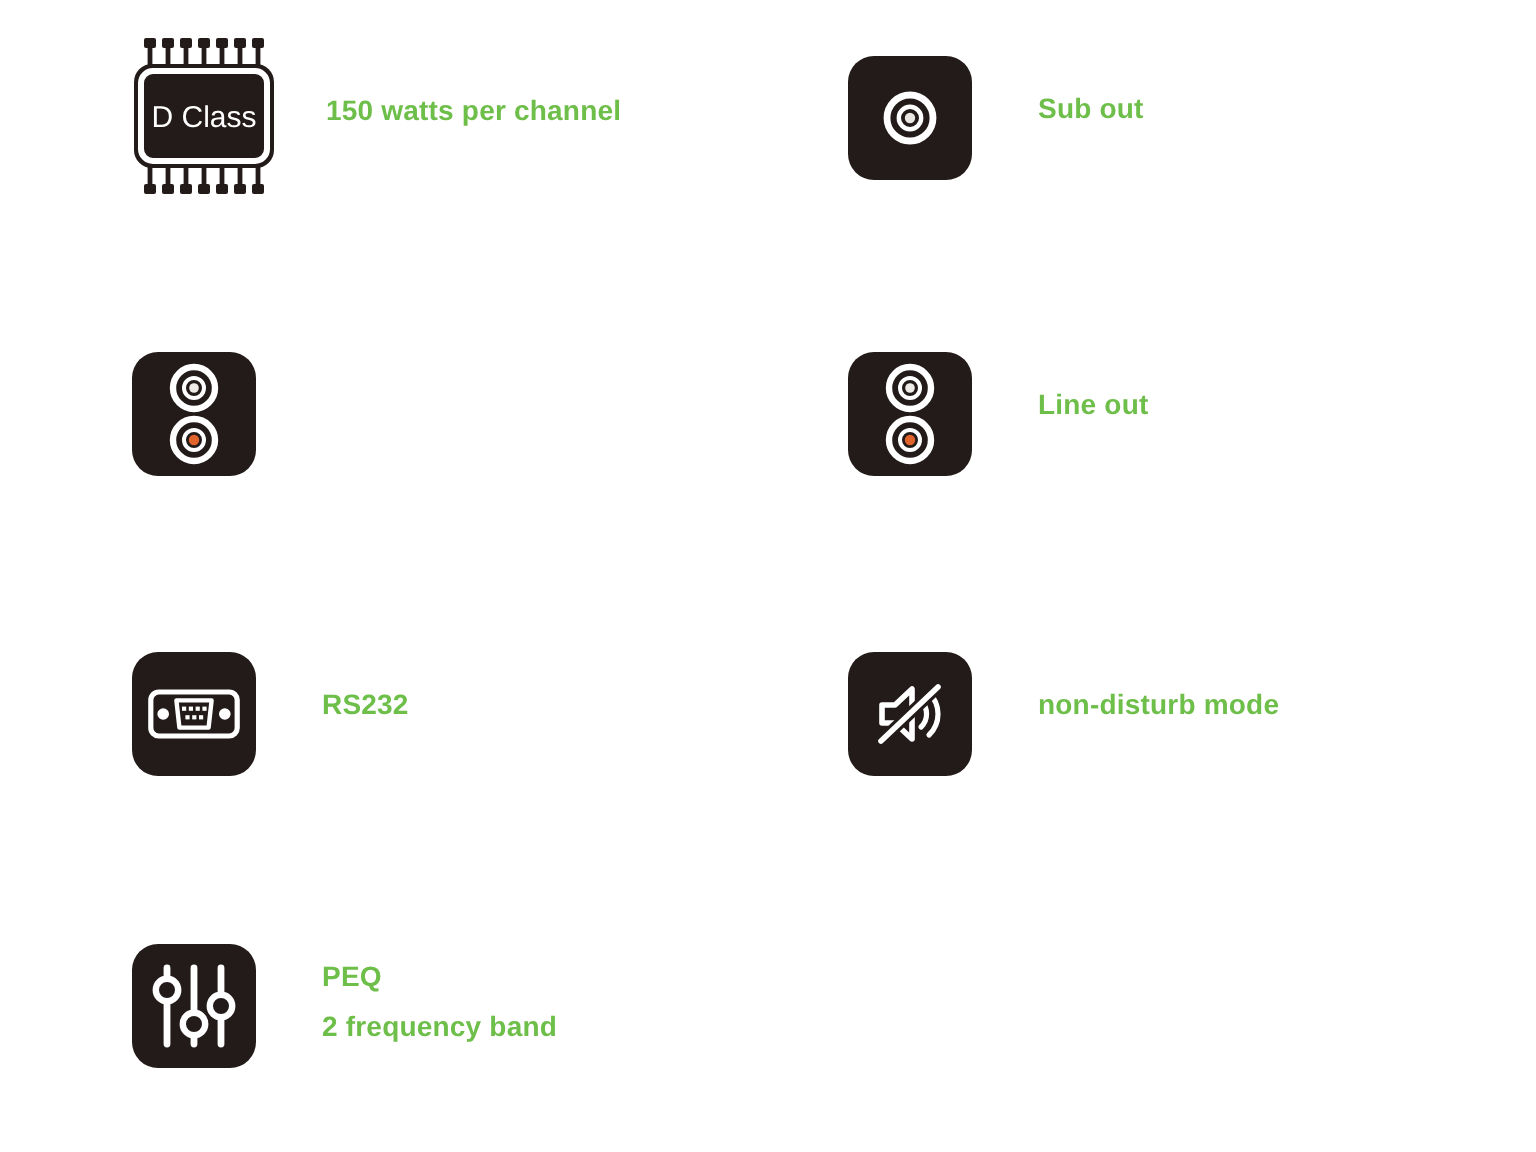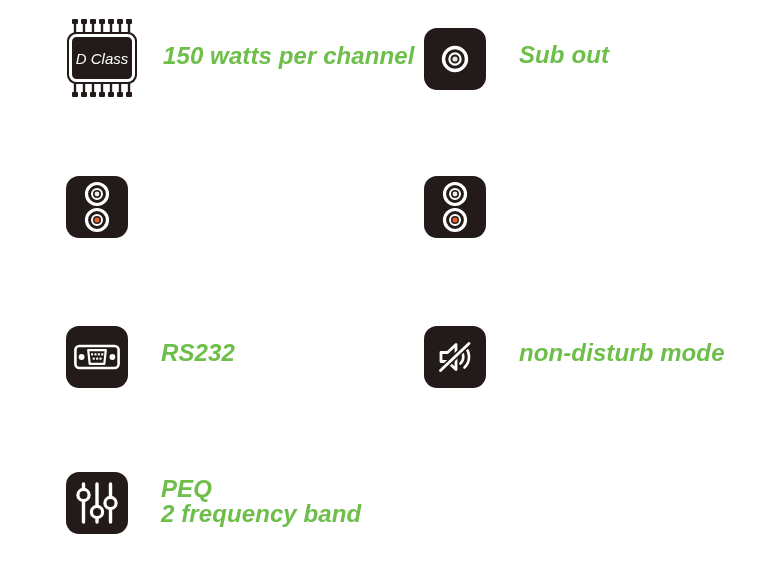--- a/index.html
+++ b/index.html
@@ -17,21 +17,20 @@
 
   .features-grid {
     position: relative;
     width: 768px;
     height: 576px;
     display: grid;
     grid-template-columns: 358px 340px;
     grid-template-rows: 148px 150px 146px 132px;
     padding: 14px 0 0 66px;
     box-sizing: border-box;
-    font-style: italic;
   }
 
   .feature-item {
     display: flex;
     align-items: flex-start;
     gap: 0px;
   }
 
   .icon-tile {
     width: 62px;
@@ -52,21 +51,21 @@
     border-radius: 0;
     width: 78px;
     min-width: 78px;
     height: 84px;
     margin-top: 2px;
     margin-left: -6px;
   }
 
   .feature-label {
     color: #6ebe4a;
-    font-size: 24px;
+    font-size: 14px;
     font-weight: bold;
     line-height: 25px;
     letter-spacing: 0.1px;
     margin-top: 28px;
     margin-left: 33px;
     white-space: pre-line;
   }
 
   
   .item-r1c1 .feature-label { margin-left: 25px; margin-top: 29px; }
@@ -170,20 +169,21 @@
           <circle cx="21" cy="13" r="5" fill="none" stroke="#ffffff" stroke-width="2"></circle>
           <circle cx="21" cy="13" r="2.4" fill="#efece8"></circle>
         </g>
         <g>
           <circle cx="21" cy="39" r="10.5" fill="none" stroke="#ffffff" stroke-width="3.2"></circle>
           <circle cx="21" cy="39" r="5" fill="none" stroke="#ffffff" stroke-width="2"></circle>
           <circle cx="21" cy="39" r="2.6" fill="#e2632c"></circle>
         </g>
       </svg>
     </div>
+    <div class="feature-label">Line out</div>
   </div>
 
 
   <div class="feature-item item-r3c2">
     <div class="icon-tile">
       <svg class="icon-svg" width="46" height="30" viewBox="0 0 46 30" xmlns="http://www.w3.org/2000/svg">
         <rect x="1.4" y="4" width="43.2" height="22" rx="4" fill="none" stroke="#ffffff" stroke-width="2.6"></rect>
         <circle cx="7.6" cy="15" r="2.9" fill="#ffffff"></circle>
         <circle cx="38.4" cy="15" r="2.9" fill="#ffffff"></circle>
         <path d="M14.2 8.2 L31.8 8.2 L30.3 21.8 L15.7 21.8 Z" fill="none" stroke="#ffffff" stroke-width="2.2" stroke-linejoin="round"></path>

